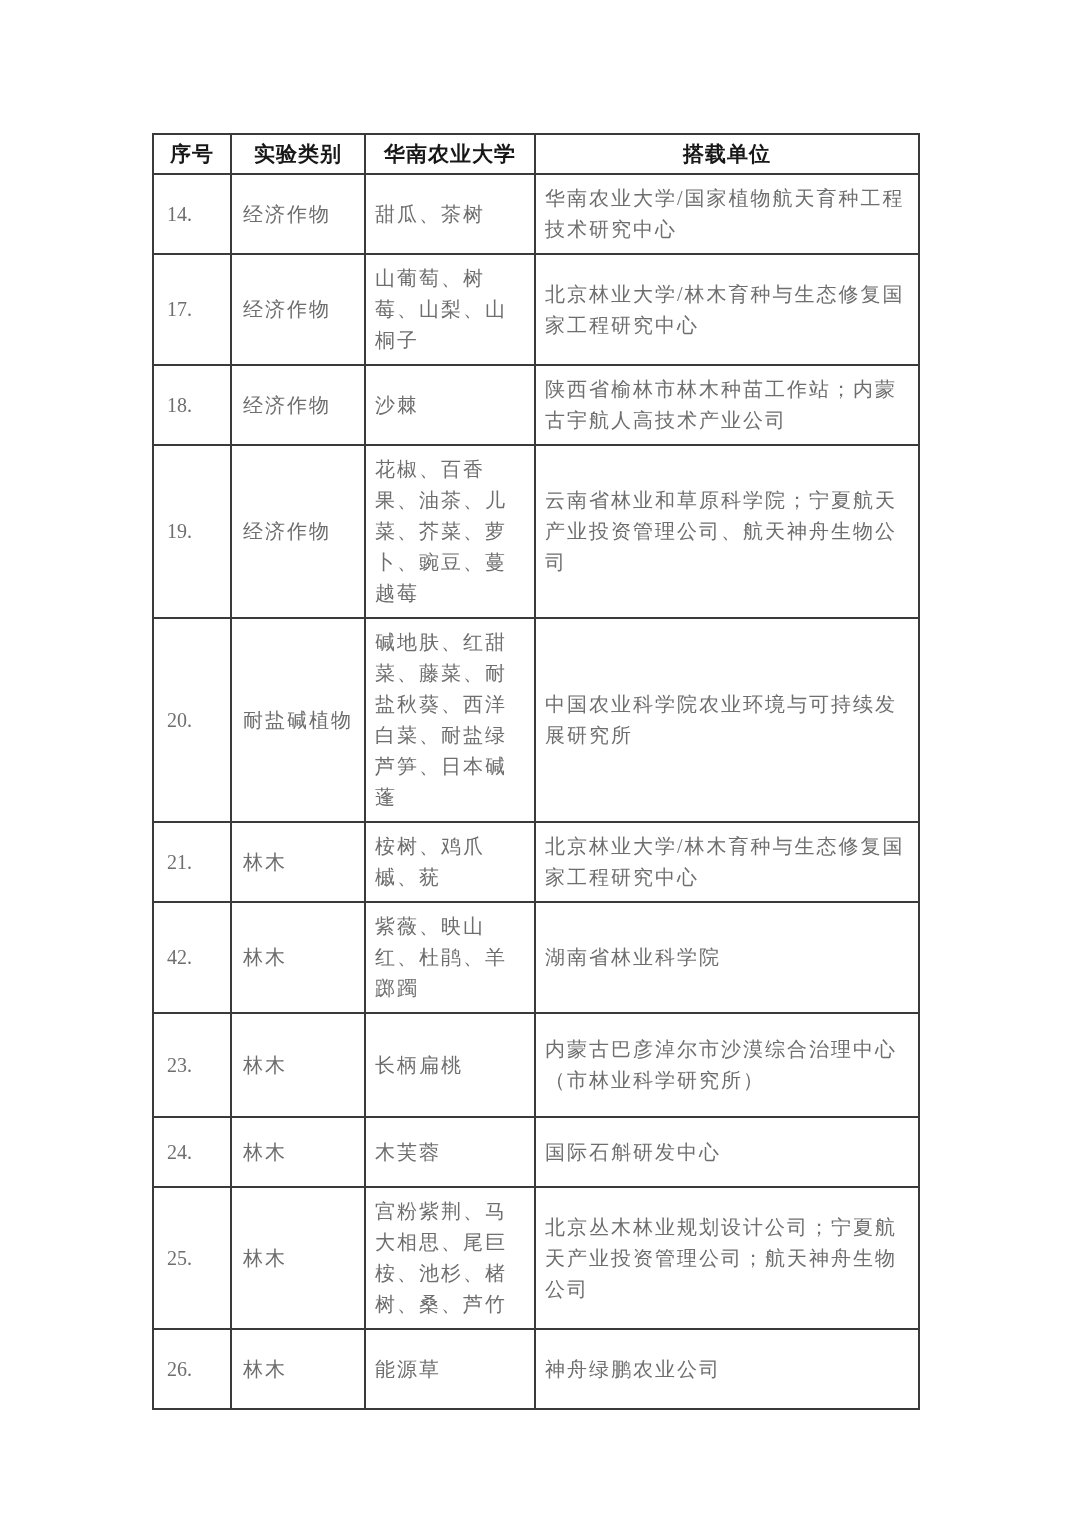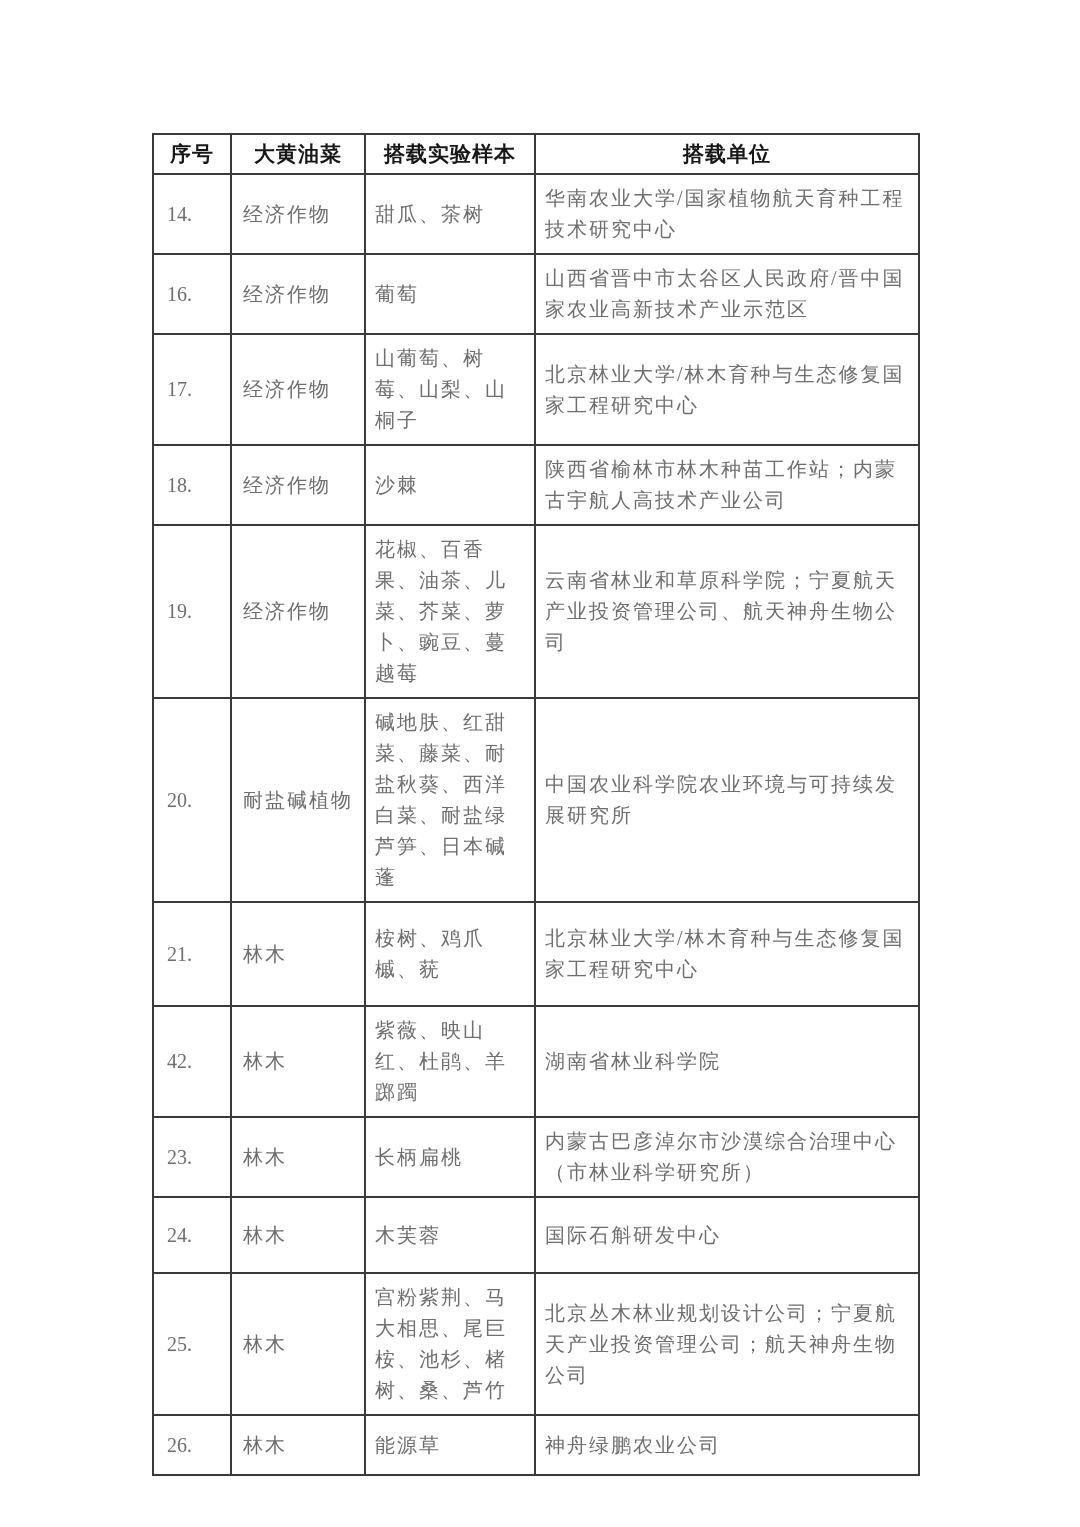--- a/index.html
+++ b/index.html
@@ -83,37 +83,31 @@
   <table class="payload-table">
     <colgroup>
       <col class="col-no">
       <col class="col-cat">
       <col class="col-samples">
       <col class="col-org">
     </colgroup>
     <thead>
       <tr>
         <th>序号</th>
-        <th>大黄油菜</th>
-        <th>搭载实验样本</th>
+        <th>实验类别</th>
+        <th>华南农业大学</th>
         <th>搭载单位</th>
       </tr>
     </thead>
     <tbody id="tbody">
         <tr>
     <td class="c-no">14.</td>
     <td class="c-cat">经济作物</td>
     <td class="c-samples">甜瓜、茶树</td>
     <td class="c-org">华南农业大学/国家植物航天育种工程技术研究中心</td>
-  </tr>
-        <tr>
-    <td class="c-no">16.</td>
-    <td class="c-cat">经济作物</td>
-    <td class="c-samples">葡萄</td>
-    <td class="c-org">山西省晋中市太谷区人民政府/晋中国家农业高新技术产业示范区</td>
   </tr>
         <tr>
     <td class="c-no">17.</td>
     <td class="c-cat">经济作物</td>
     <td class="c-samples">山葡萄、树莓、山梨、山桐子</td>
     <td class="c-org">北京林业大学/林木育种与生态修复国家工程研究中心</td>
   </tr>
         <tr>
     <td class="c-no">18.</td>
     <td class="c-cat">经济作物</td>

